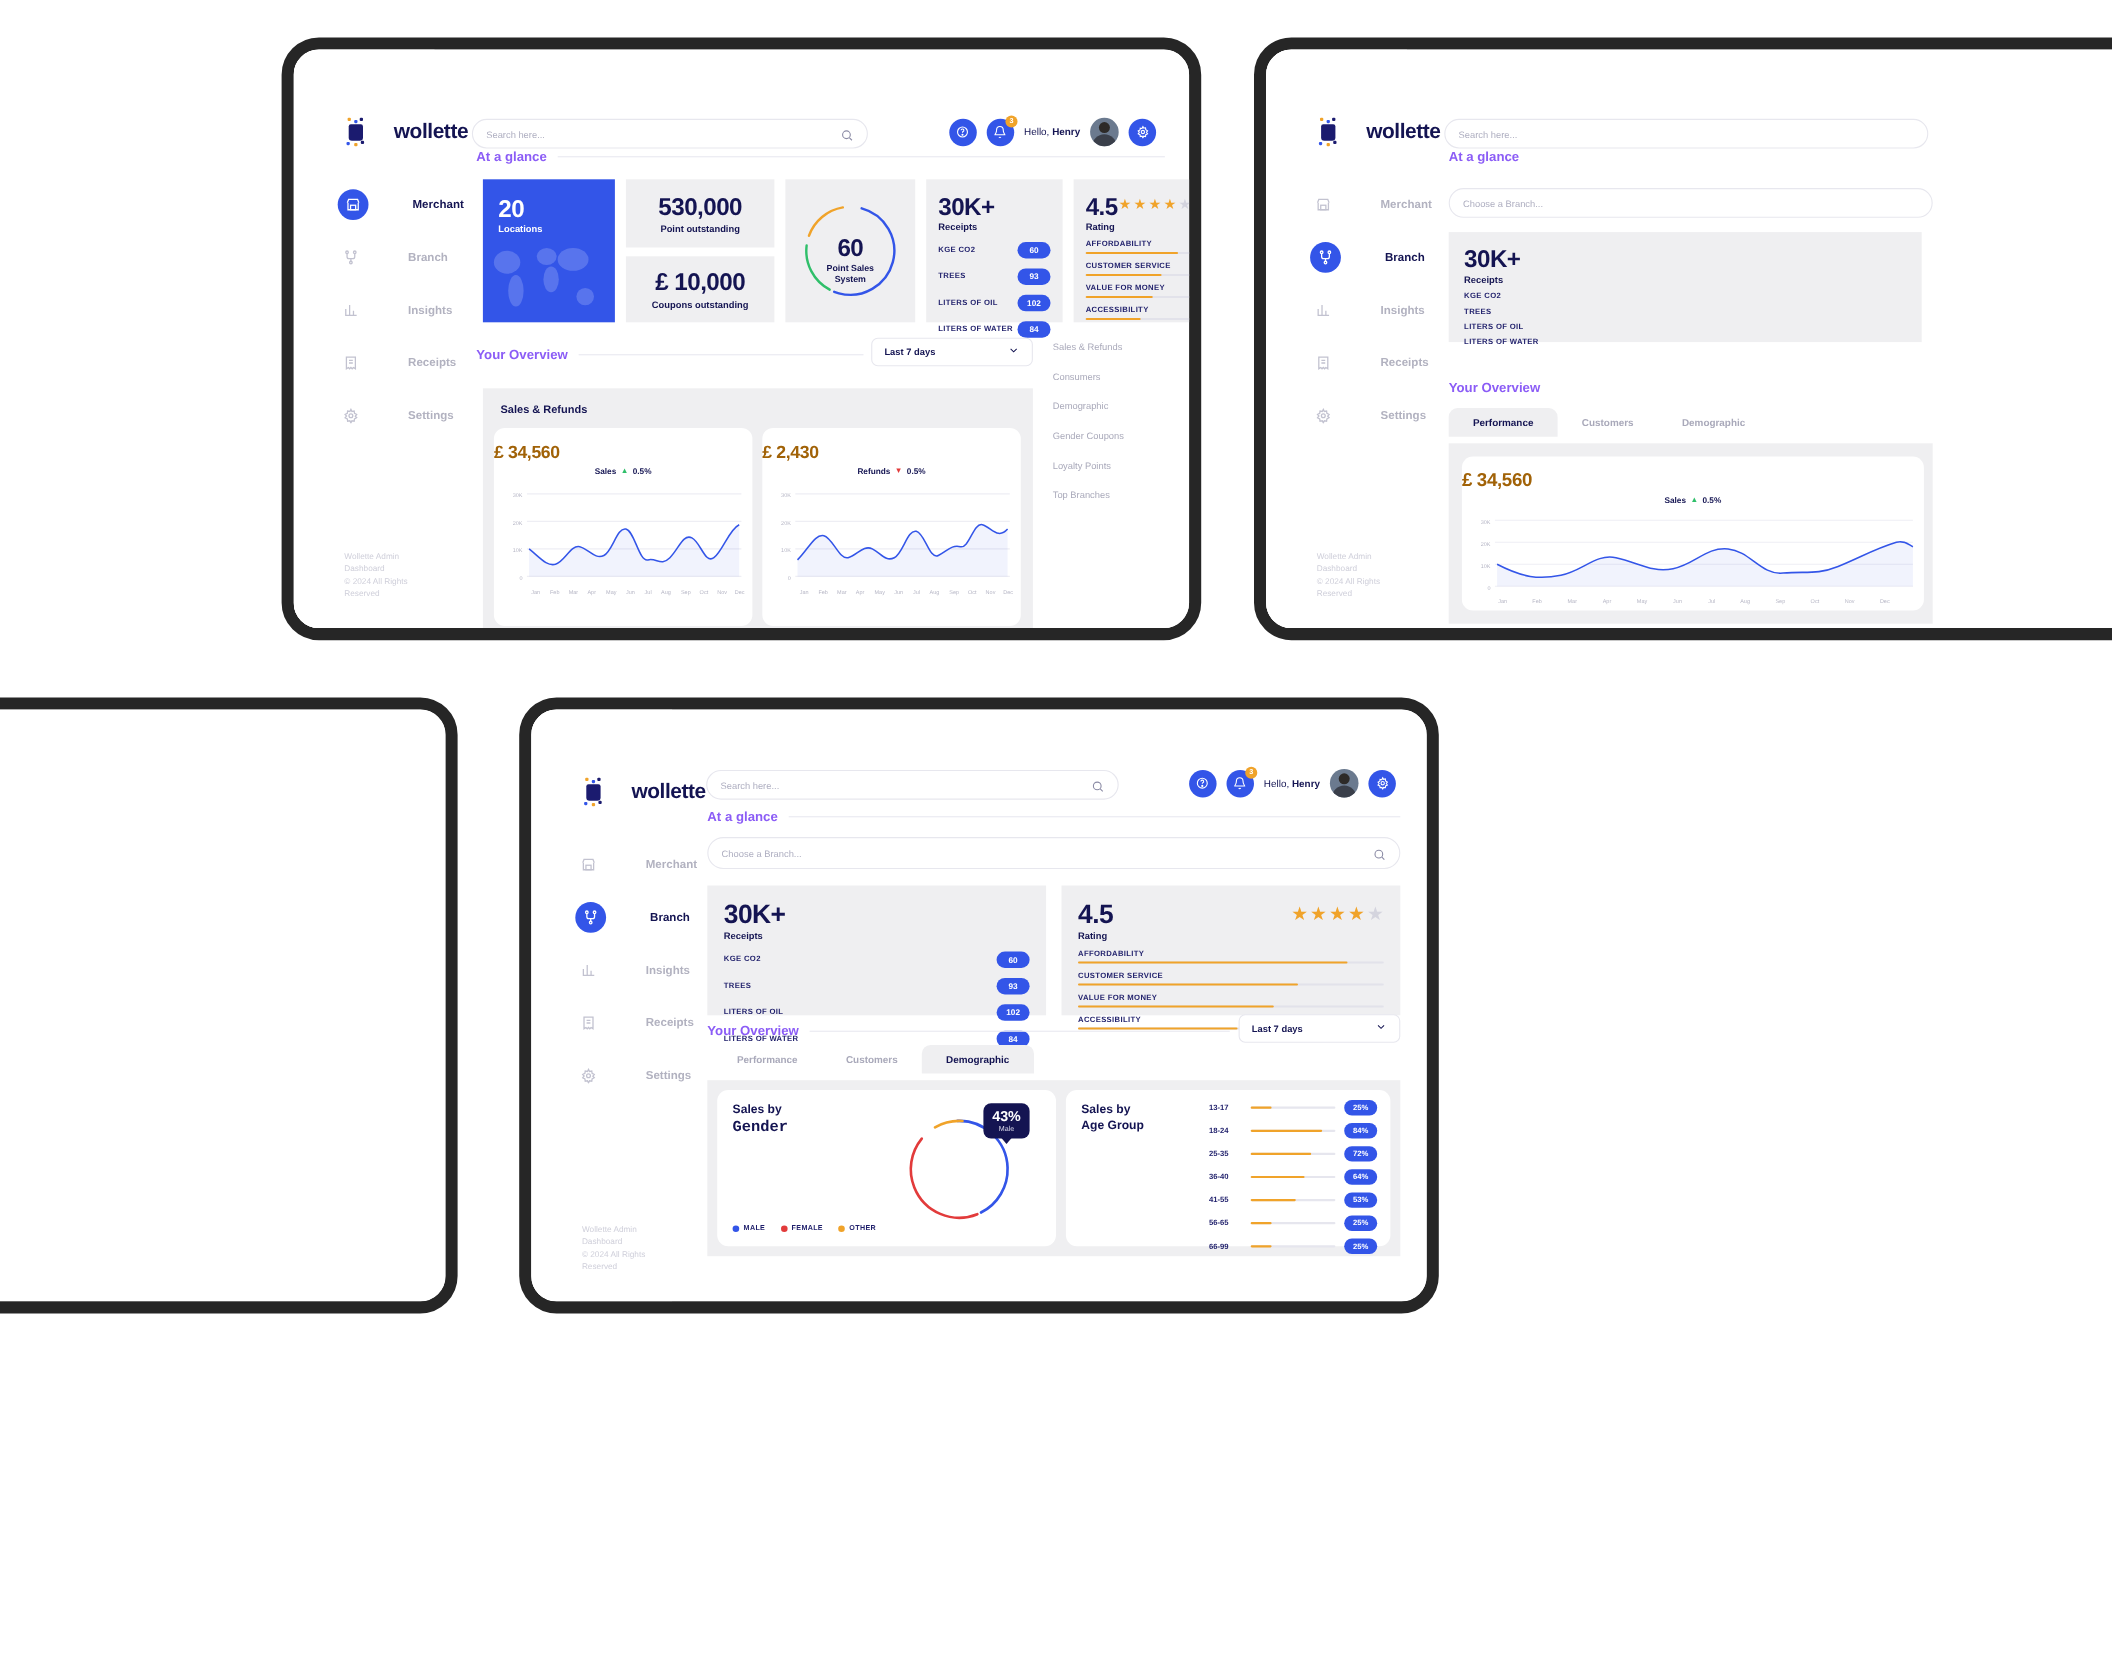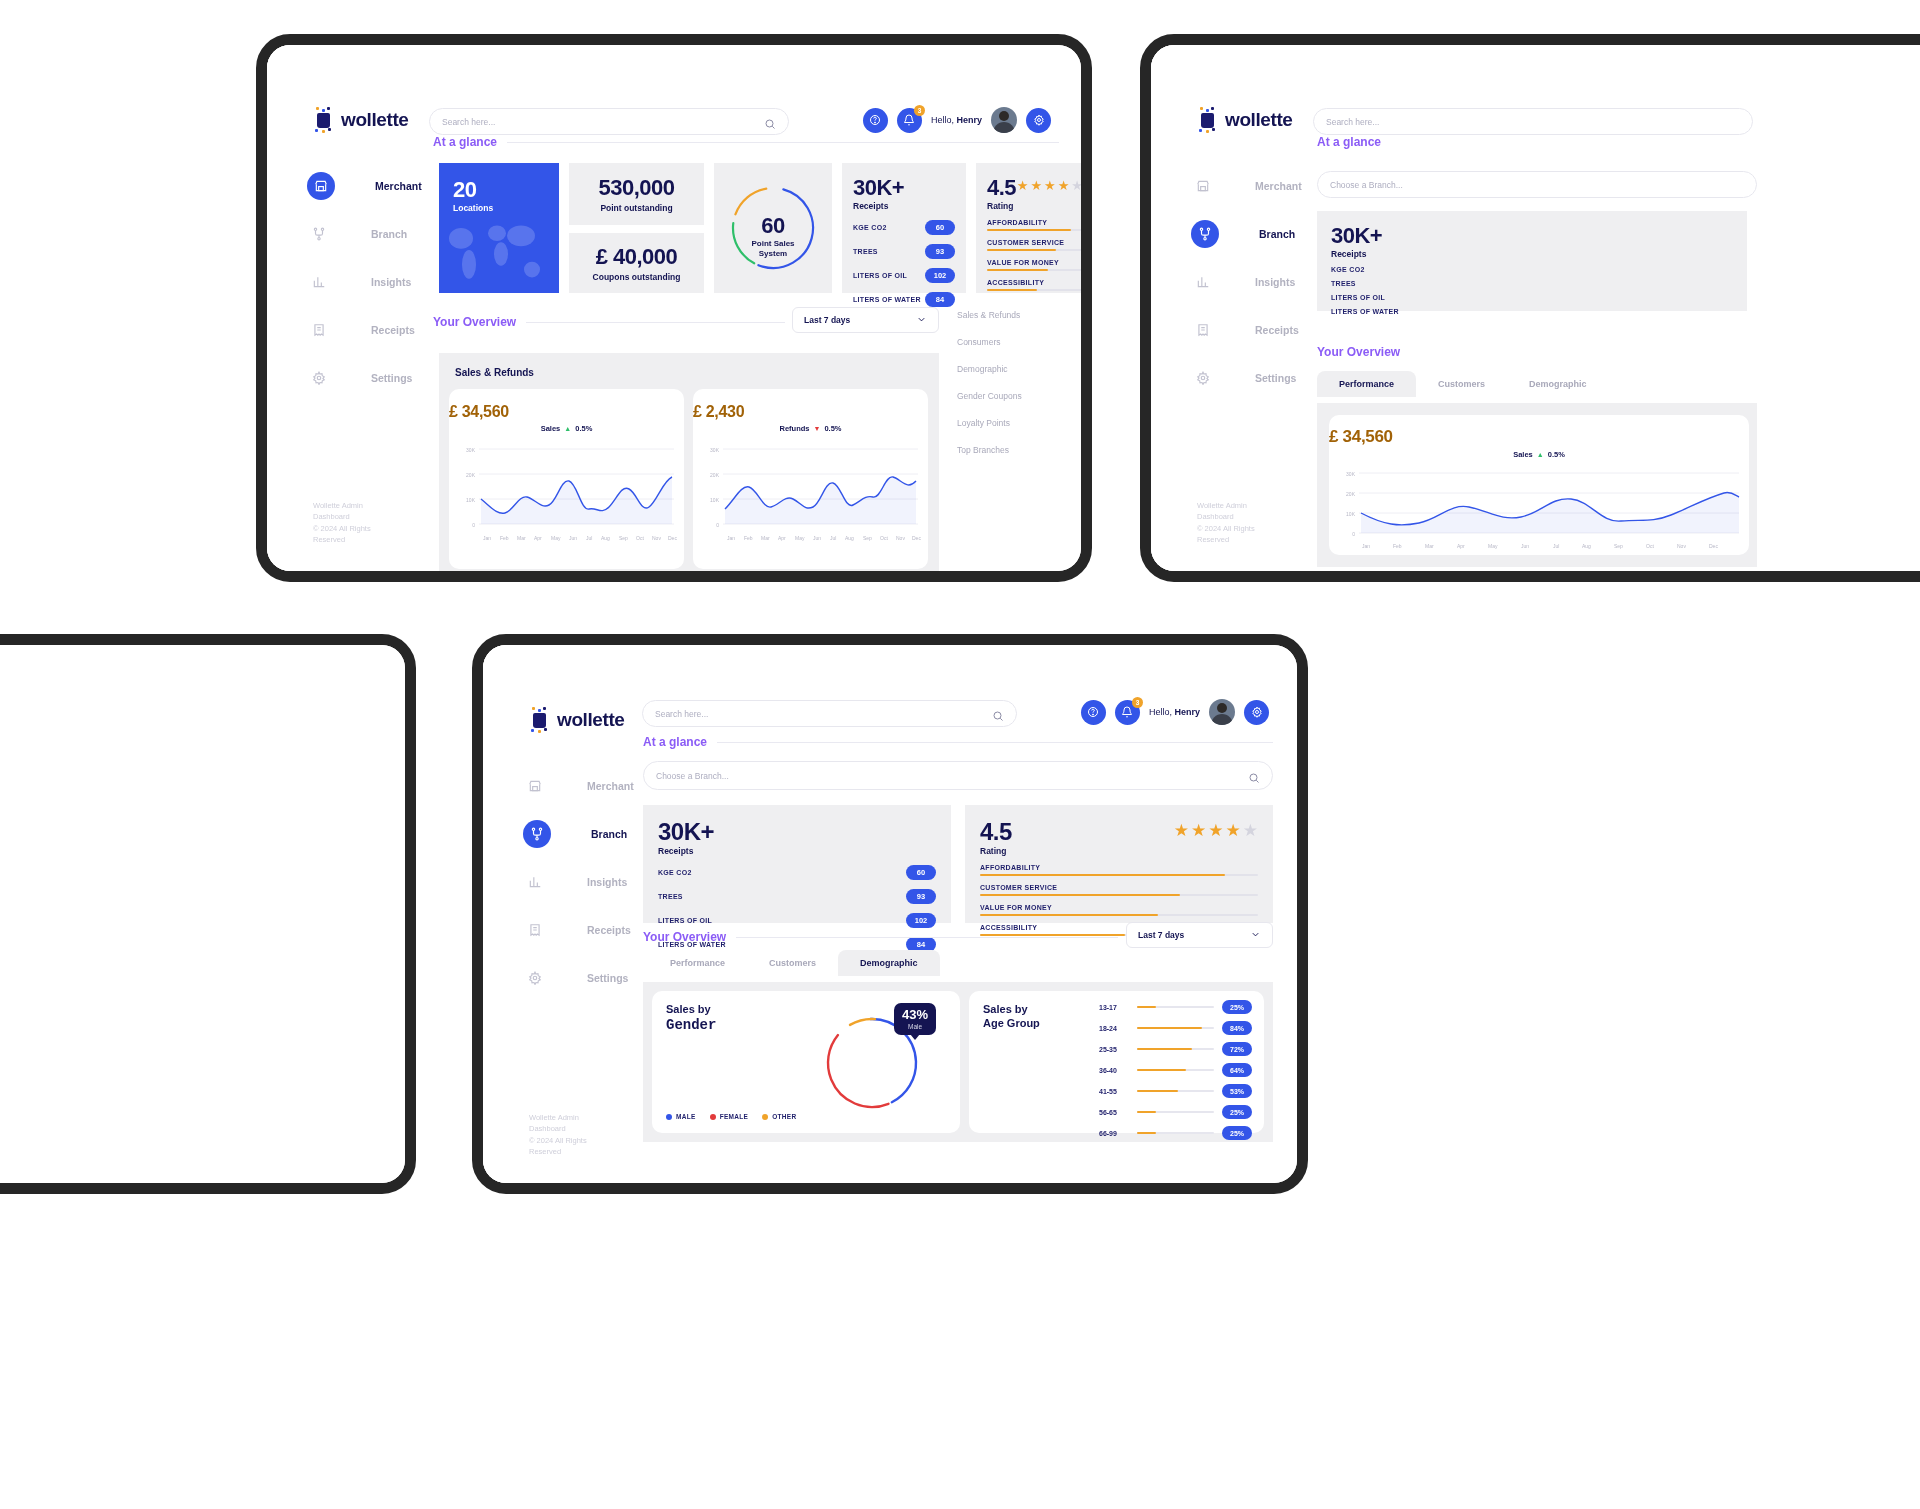--- a/index.html
+++ b/index.html
@@ -21,21 +21,21 @@
   }
   .frame-a { left: 256px;  top: 34px;   width: 836px;  height: 548px; }
   .frame-b { left: 1140px; top: 34px;   width: 836px;  height: 548px; }
   .frame-c { left: -420px; top: 634px;  width: 836px;  height: 560px; }
   .frame-d { left: 472px;  top: 634px;  width: 836px;  height: 560px; }
 
   .screen { position:absolute; inset:0; background:#fff; }
 
   
   .sidebar { position:absolute; left:0; top:0; width:128px; height:100%; background:#fff; }
-  .logo-row { position:absolute; left:46px; top:62px; display:flex; align-items:center; gap:8px; }
+  .logo-row { position:absolute; left:46px; top:62px; display:flex; align-items:center; gap:25px; }
   .logo-mark { position:relative; width:20px; height:26px; }
   .logo-mark .body { position:absolute; left:4px; top:6px; width:13px; height:15px; background:#1b1b6f; border-radius:2px 2px 3px 3px; }
   .logo-mark .dot { position:absolute; width:3px; height:3px; border-radius:1px; }
   .logo-mark .d1 { left:3px; top:0px; background:#f0a32a; }
   .logo-mark .d2 { left:9px; top:2px; background:#3355e8; }
   .logo-mark .d3 { left:14px; top:0px; background:#1b1b6f; }
   .logo-mark .d4 { left:2px; top:22px; background:#3355e8; }
   .logo-mark .d5 { left:9px; top:23px; background:#f0a32a; }
   .logo-mark .d6 { left:15px; top:21px; background:#1b1b6f; }
   .logo-text { font-size:19px; font-weight:bold; color:#141452; letter-spacing:-0.4px; }
@@ -275,21 +275,21 @@
 
     <div class="card" style="left:302px; top:118px; width:135px; height:62px;">
       <div style="padding:12px 0 0 0; text-align:center;">
         <div class="big-num">530,000</div>
         <div class="sub" style="margin-top:2px;">Point outstanding</div>
       </div>
     </div>
 
     <div class="card" style="left:302px; top:188px; width:135px; height:60px;">
       <div style="padding:11px 0 0 0; text-align:center;">
-        <div class="big-num">£ 40,000</div>
+        <div class="big-num">£ 10,000</div>
         <div class="sub" style="margin-top:2px;">Coupons outstanding</div>
       </div>
     </div>
 
     <div class="card" style="left:447px; top:118px; width:118px; height:130px;">
       <svg width="118" height="130" viewBox="0 0 118 130">
         <circle cx="59" cy="65" r="40" fill="none" stroke="#3355e8" stroke-width="2.2" stroke-linecap="round" stroke-dasharray="130 251" transform="rotate(-75 59 65)"></circle>
         <circle cx="59" cy="65" r="40" fill="none" stroke="#f0a32a" stroke-width="2.2" stroke-linecap="round" stroke-dasharray="42 251" transform="rotate(-160 59 65)"></circle>
         <circle cx="59" cy="65" r="40" fill="none" stroke="#2fbf6a" stroke-width="2.2" stroke-linecap="round" stroke-dasharray="48 251" transform="rotate(118 59 65)"></circle>
       </svg>

